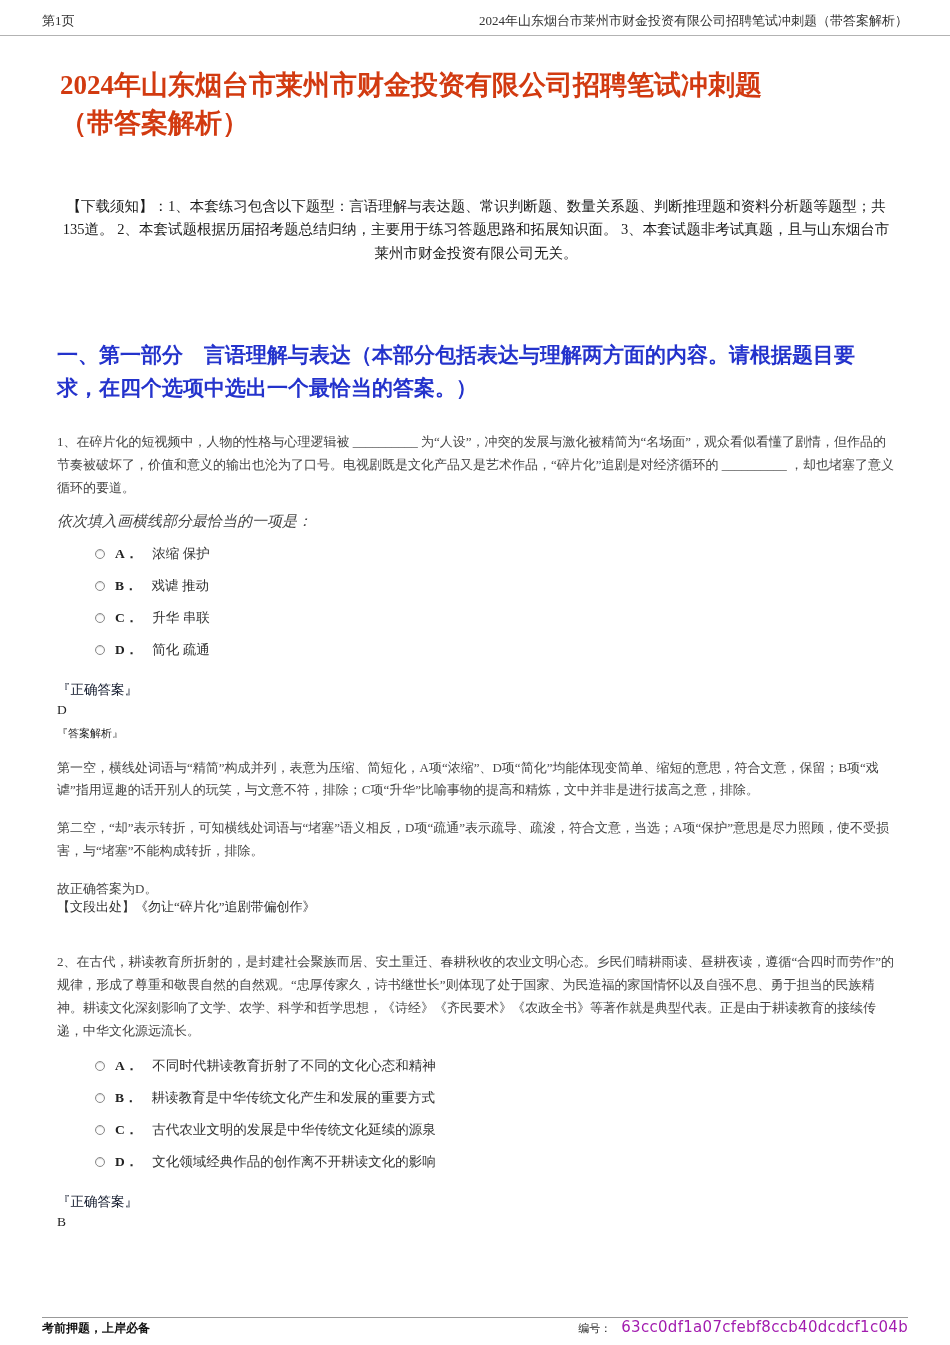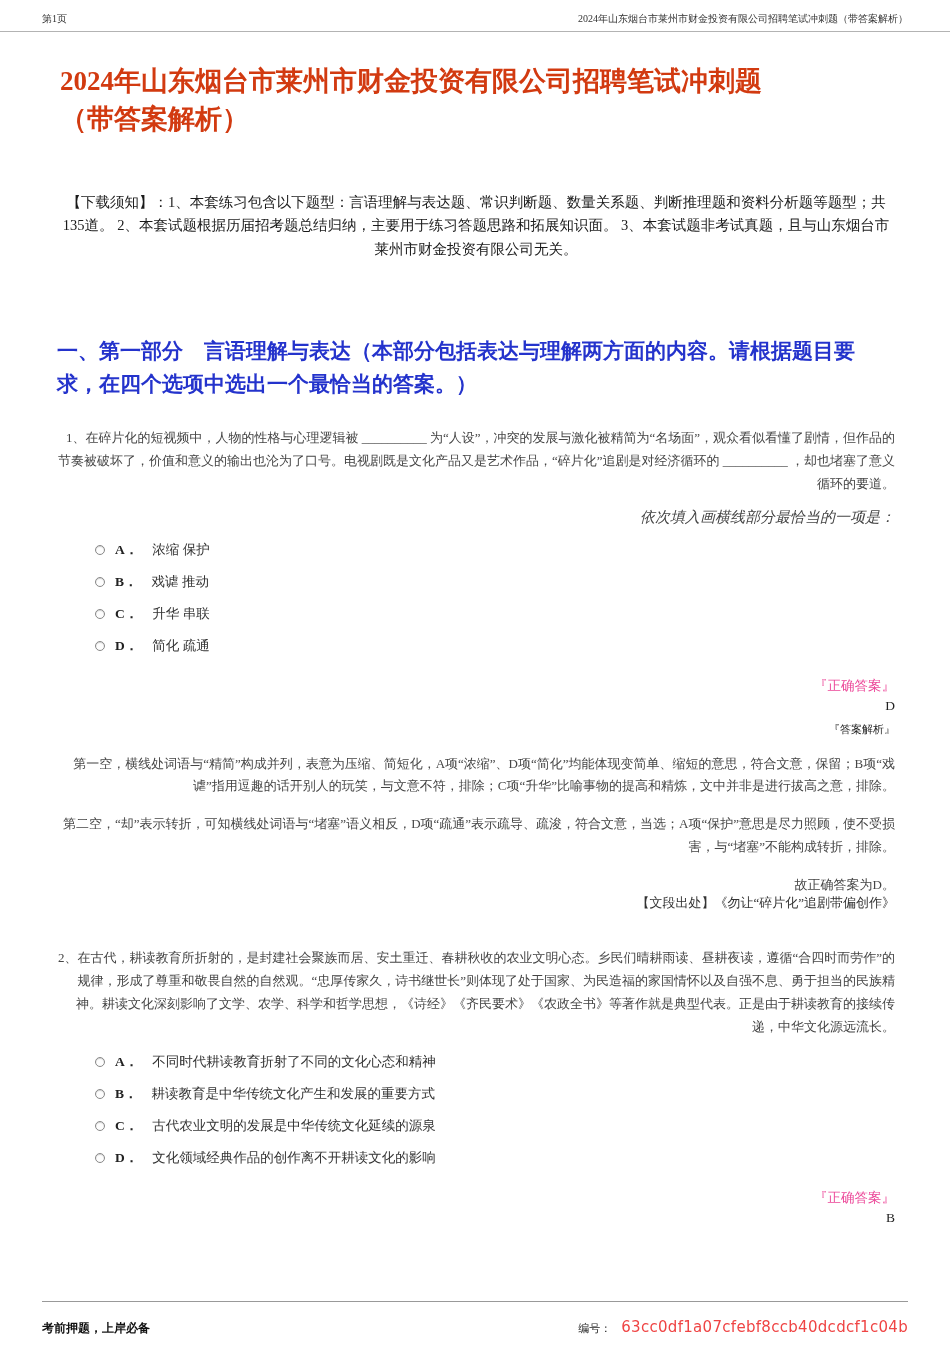--- a/index.html
+++ b/index.html
@@ -10,57 +10,57 @@
   }
   *{box-sizing:border-box;}
   html,body{margin:0;padding:0;background:#ffffff;}
   body{font-family:"Liberation Serif", serif;}
   .page{
     width:950px;height:1345px;position:relative;background:#fff;margin:0 auto;overflow:hidden;
   }
   .header{
     display:flex;justify-content:space-between;align-items:flex-end;
     padding:12px 42px 5px 42px;border-bottom:1px solid #b3b3b3;
-    font-size:10px;color:#333;
+    font-size:13px;color:#333;
   }
   .doc-title{
     text-align:left;color:var(--red);font-weight:bold;font-size:27px;line-height:1.42;
     margin:30px 60px 0 60px;
   }
   .notice{
     margin:52px 55px 0 57px;font-size:14.5px;color:var(--ink);line-height:1.62;text-align:center;
   }
   .section-heading{
     margin:74px 55px 0 57px;font-size:21px;font-weight:bold;color:var(--blue);line-height:1.55;
   }
-  .question{margin:26px 55px 0 57px;text-align:right;}
+  .question{margin:26px 55px 0 57px;}
   .question + .question{margin-top:34px;}
   .q-stem{font-size:13px;color:var(--body);line-height:1.78;}
   .q-prompt{margin-top:12px;font-size:15px;color:var(--body);font-style:italic;}
   .opts{margin:10px 0 0 38px;}
   .opt{display:flex;align-items:center;margin-top:14px;font-size:13.5px;color:#333;}
   .radio{
     width:10px;height:10px;border:1px solid #888;border-radius:50%;margin-right:10px;
     flex:0 0 auto;background:#fdfdfd;box-shadow:inset 0 1px 1px rgba(0,0,0,.18);
   }
   .opt-label{margin-right:14px;font-weight:bold;color:#222;}
-  .ans-label{margin-top:22px;font-size:13.5px;color:#ec4899;}
+  .ans-label{margin-top:22px;font-size:13.5px;color:#0f172a;}
   .ans-val{margin-top:3px;font-size:13.5px;color:#222;}
   .analysis-label{margin-top:8px;font-size:11px;color:#222;}
   .analysis-p{margin:16px 0 0 0;font-size:13px;color:var(--body);line-height:1.72;}
   .concl{margin-top:18px;font-size:13px;color:var(--body);}
   .source{font-size:13px;color:#333;}
   .footer{
     position:absolute;left:42px;right:42px;bottom:8px;border-top:1px solid #999;
-    display:flex;justify-content:space-between;align-items:baseline;padding-top:16px;
+    display:flex;justify-content:space-between;align-items:baseline;padding-top:0;
   }
   .footer-left{font-size:12px;font-weight:bold;color:#111;}
   .footer-right{display:flex;align-items:baseline;gap:10px;}
   .code-label{font-size:11px;color:#222;}
-  .code{font-size:15px;color:#ef4444;font-family:"DejaVu Sans", sans-serif;letter-spacing:.3px;}
+  .code{font-size:15px;color:#a21caf;font-family:"DejaVu Sans", sans-serif;letter-spacing:.3px;}
 </style>
 </head>
 <body>
 
 <div class="page">
 
   <div class="header">
     <span>第1页</span>
     <span>2024年山东烟台市莱州市财金投资有限公司招聘笔试冲刺题（带答案解析）</span>
   </div>

